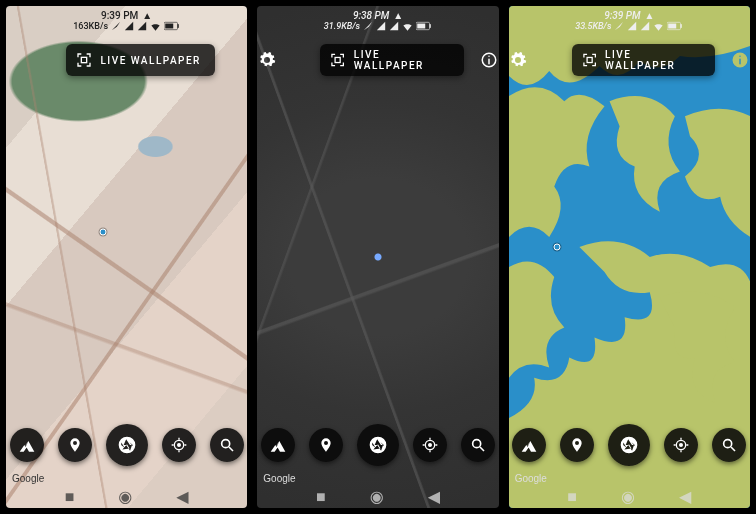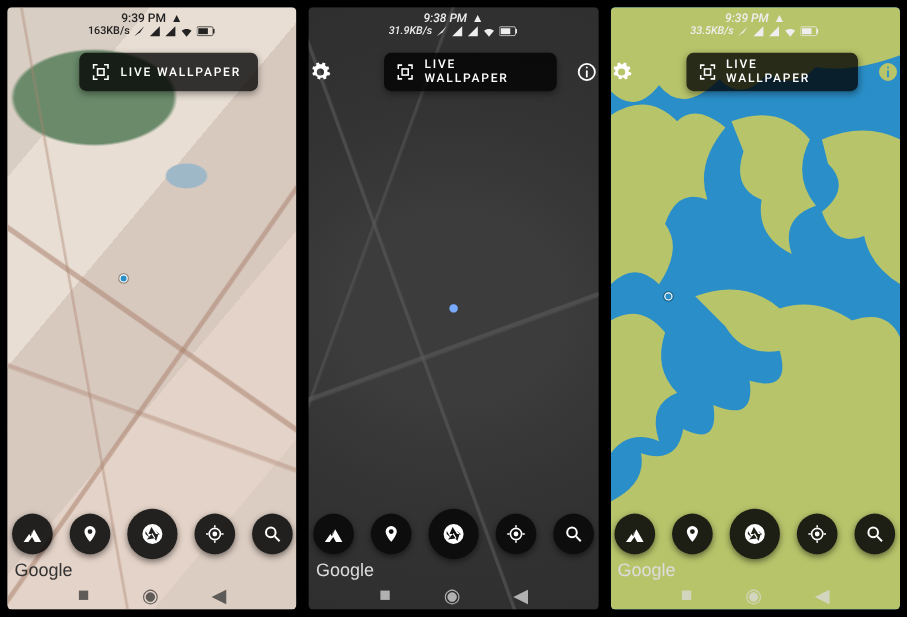--- a/index.html
+++ b/index.html
@@ -118,21 +118,21 @@
     background: rgba(8,8,8,.88);
     display:flex;align-items:center;justify-content:center;
     color:#fff;
     box-shadow: 0 2px 5px rgba(0,0,0,.5);
   }
   .dock .btn.big { width: 42px; height: 42px; }
   .dock .btn svg { width:16px;height:16px; }
   .dock .btn.big svg { width:20px;height:20px; }
   .attrib {
     position:absolute; bottom:24px; left:6px;
-    font-size:15px; font-weight:500; z-index:14;
+    font-size:10px; font-weight:500; z-index:14;
     font-family: 'Product Sans', Arial, sans-serif;
   }
   .attrib.dark{color:#333;} .attrib.light{color:#ddd;}
   
   .navbar {
     position:absolute; bottom:0;left:0;right:0;height:24px;
     display:flex;align-items:center;justify-content:center;gap:44px;
     z-index:16;
   }
   .navbar span{opacity:.75;}

